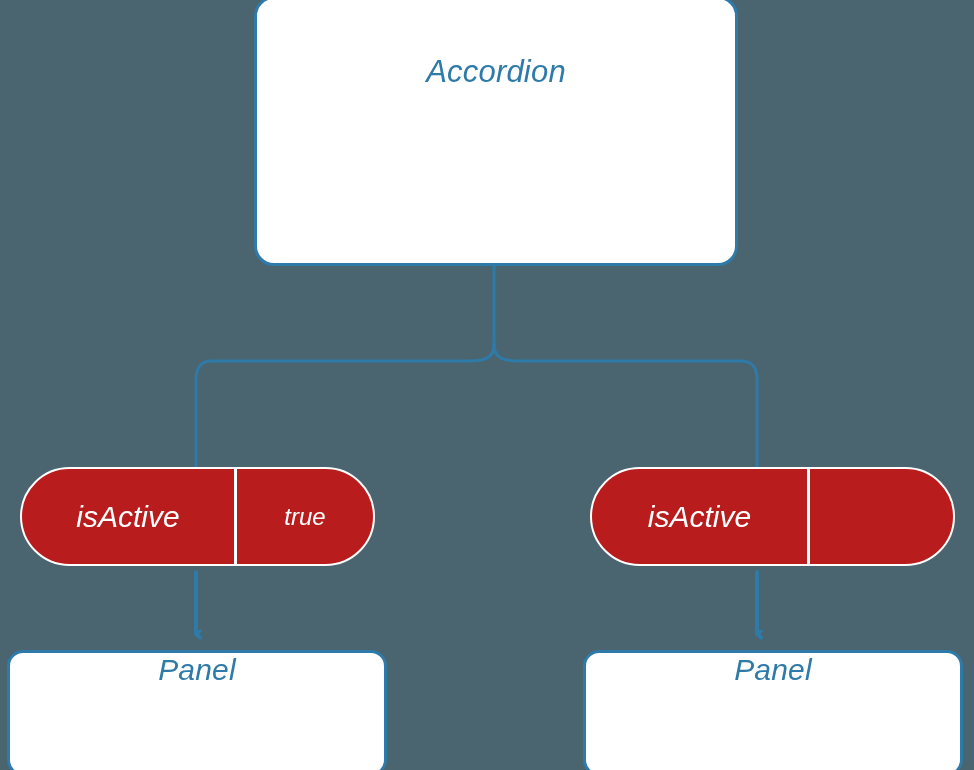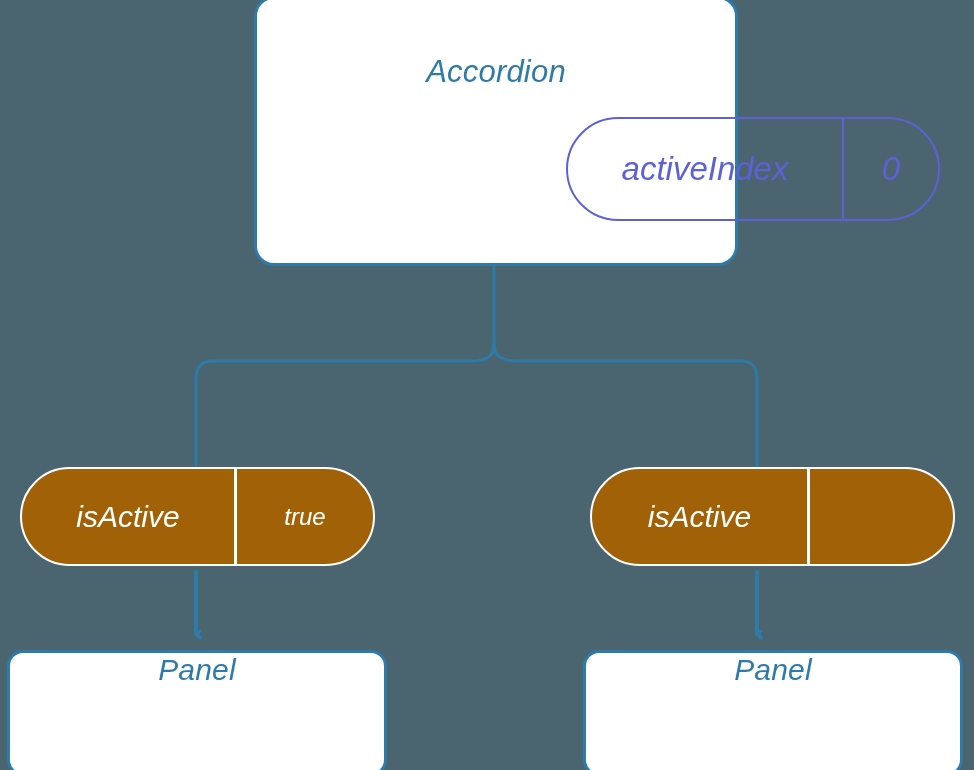--- a/index.html
+++ b/index.html
@@ -111,21 +111,21 @@
   #state-pill .pill-val {
     flex: 1;
     color: #5c62d6;
     font-size: 33px;
   }
 
   
   .pill-filled {
     top: 467px;
     height: 99px;
-    background: #a16207;
+    background: #b91c1c;
     border: 2px solid #ffffff;
   }
   .pill-filled .pill-key {
     color: #ffffff;
     font-size: 30px;
     border-right: 3px solid #ffffff;
   }
   .pill-filled .pill-val {
     color: #ffffff;
     font-size: 24px;
@@ -161,24 +161,20 @@
     <path d="M 494 345 C 494 358, 484 361, 470 361 L 212 361 C 200 361, 196 368, 196 380 L 196 467" fill="none" stroke="#2e7aa8" stroke-width="3" stroke-linecap="round" stroke-linejoin="round"></path>
     <path d="M 494 345 C 494 358, 504 361, 518 361 L 741 361 C 753 361, 757 368, 757 380 L 757 467" fill="none" stroke="#2e7aa8" stroke-width="3" stroke-linecap="round" stroke-linejoin="round"></path>
 
     <path d="M 196 572 L 196 634" fill="none" stroke="#2e7aa8" stroke-width="4" stroke-linecap="round" marker-end="url(#arrowhead)"></path>
     <path d="M 757 572 L 757 634" fill="none" stroke="#2e7aa8" stroke-width="4" stroke-linecap="round" marker-end="url(#arrowhead)"></path>
   </svg>
 
   <div class="card" id="accordion-card">
     <div class="card-title">Accordion</div>
 
-    <div class="pill" id="state-pill">
-      <div class="pill-key">activeIndex</div>
-      <div class="pill-val">0</div>
-    </div>
   </div>
 
   <div class="pill pill-filled" id="pill-left">
     <div class="pill-key">isActive</div>
     <div class="pill-val">true</div>
   </div>
 
   <div class="pill pill-filled" id="pill-right">
     <div class="pill-key">isActive</div>
   </div>

